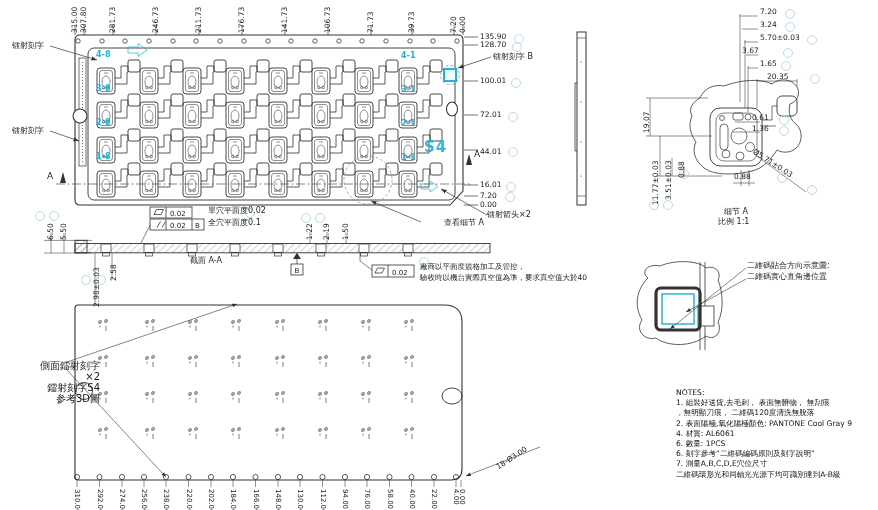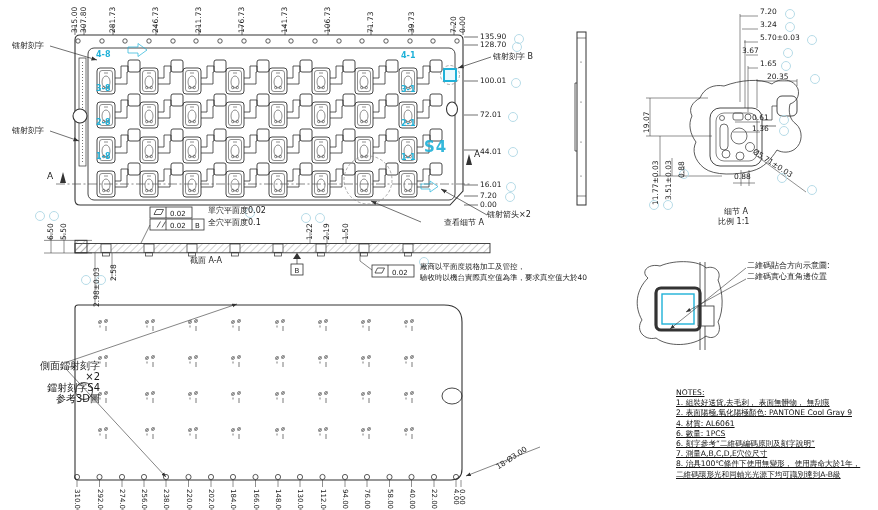--- a/index.html
+++ b/index.html
@@ -7,21 +7,21 @@
           font-family:"DejaVu Sans","Liberation Sans",sans-serif;color:#1a1a1a;}
   svg{position:absolute;left:0;top:0;}
   .t{position:absolute;font-size:7.5px;line-height:10px;white-space:nowrap;color:#1a1a1a;}
   .cjk{font-size:8px;}
   .v{transform:rotate(-90deg);transform-origin:0 100%;height:10px;}
   .vcw{transform:rotate(90deg);transform-origin:0 0;height:10px;font-size:7px;}
   .cy{color:#1fb1d8;font-weight:bold;font-size:8px;}
   .s4{color:#1fb1d8;font-weight:bold;font-size:15px;letter-spacing:1px;opacity:.9;}
   .dia{transform:rotate(33deg);transform-origin:0 0;}
   .neg{transform:rotate(-33deg);transform-origin:0 100%;}
-  .notes{position:absolute;left:676px;top:388px;width:200px;font-size:7.6px;line-height:10.2px;color:#111;text-decoration:underline;}
+  .notes{position:absolute;left:676px;top:388px;width:200px;font-size:7.6px;line-height:10.2px;color:#111;}
   .bnote{position:absolute;left:0;top:360px;width:68px;text-align:right;font-size:10px;line-height:11px;margin-left:32px;}
   .fcfv{font-size:7px;}
 </style>
 </head>
 <body>
 
 <div id="canvas">
 
 <svg width="878" height="510" viewBox="0 0 878 510">
   <defs>
@@ -505,22 +505,22 @@
 <span class="t vcw" style="left:417px;top:489px">40.00</span>
 <span class="t vcw" style="left:439px;top:489px">22.00</span>
 <span class="t vcw" style="left:461px;top:489px">4.00</span>
 <span class="t vcw" style="left:467px;top:489px">0.00</span>
 
 <span class="t neg" style="left:500px;top:462px">18-Ø3.00</span>
 
 <div class="notes">
   <div>NOTES:</div>
   <div>1. 組裝好送貨,去毛刺， 表面無髒物， 無刮痕</div>
+  <div>，無明顯刀痕， 二維碼120度清洗無脫落</div>
   <div>2. 表面陽極,氧化陽極顏色: PANTONE Cool Gray 9</div>
   <div>4. 材質: AL6061</div>
   <div>6. 數量: 1PCS</div>
   <div>6. 刻字參考“二維碼編碼原則及刻字說明”</div>
   <div>7. 測量A,B,C,D,E穴位尺寸</div>
-  <div>8. 治具100℃條件下使用無變形， 使用壽命大於1年，</div>
   <div>二維碼環形光和同軸光光源下均可識別達到A-B級</div>
 </div>
 
 </div>
 
 </body></html>

